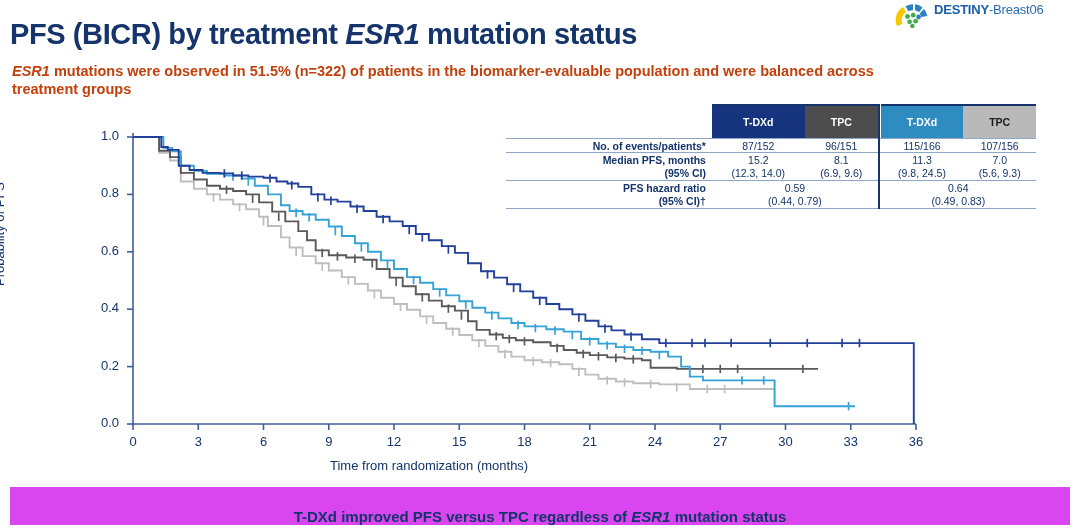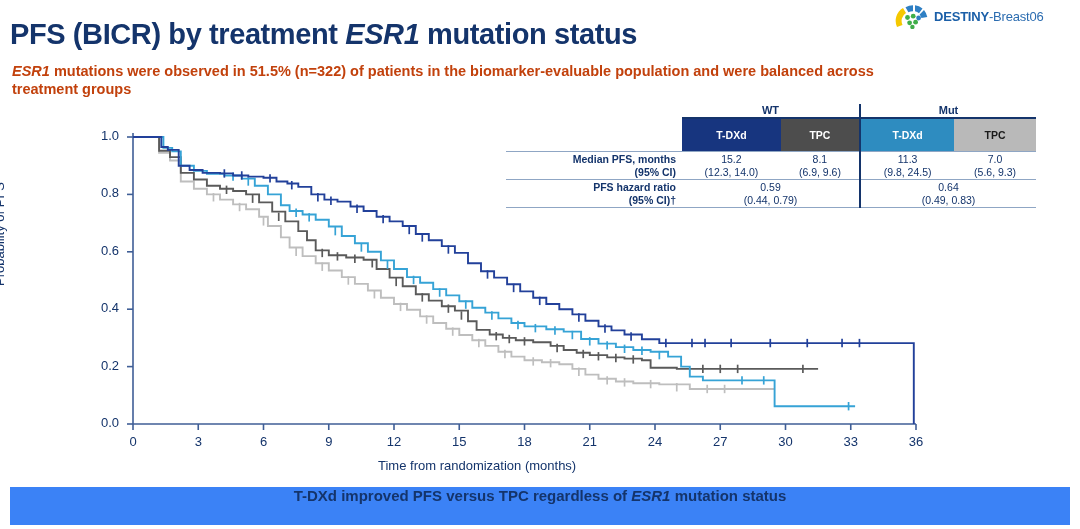--- a/index.html
+++ b/index.html
@@ -4,21 +4,21 @@
 <style>
   html,body{margin:0;padding:0;}
   body{
     width:1080px;height:529px;
     background:#ffffff;
     font-family:"Liberation Sans", sans-serif;
     overflow:hidden;
     position:relative;
   }
   
-  #logo{position:absolute;left:895px;top:2px;width:180px;height:28px;display:flex;align-items:center;gap:5px;}
+  #logo{position:absolute;left:895px;top:2px;width:180px;height:28px;display:flex;gap:5px;}
   #logo .mark{width:34px;height:26px;flex:none;}
   #logo .brandtext{font-size:13px;font-weight:bold;color:#1B5FA8;letter-spacing:-0.2px;white-space:nowrap;}
   #logo .brandtext .suffix{font-weight:normal;color:#2B6CB0;}
 
   
   #title{
     position:absolute;left:10px;top:18px;
     font-size:29px;font-weight:bold;color:#14346B;
     letter-spacing:-0.4px;white-space:nowrap;
   }
@@ -54,29 +54,29 @@
 
   
   #chart{position:absolute;left:0px;top:118px;width:960px;height:360px;}
   #ylabel{
     position:absolute;left:-8px;top:168px;
     transform:rotate(-90deg);transform-origin:left top;
     font-size:13px;color:#14346B;white-space:nowrap;
   }
   #xlabel{
     position:absolute;left:330px;top:340px;
-    font-size:13px;color:#14346B;white-space:nowrap;margin-left:48px;
+    font-size:13px;color:#14346B;white-space:nowrap;
   }
   .ytick{position:absolute;font-size:13px;color:#14346B;text-align:right;width:34px;}
   .xtick{position:absolute;font-size:13px;color:#14346B;text-align:center;width:30px;}
 
   
   #banner{
     position:absolute;left:10px;top:487px;width:1060px;height:38px;
-    background:#3b82f6;display:flex;align-items:flex-start;justify-content:center;
+    background:#d946ef;display:flex;align-items:flex-end;justify-content:center;
   }
   #banner .txt{font-size:15px;font-weight:bold;color:#14346B;}
   #banner .txt i{font-style:italic;}
 </style>
 </head>
 <body>
 
 <div id="logo">
   <svg class="mark" viewBox="0 0 34 26">
     <path d="M2 24 A15 15 0 0 1 8 5 L11 10 A9.5 9.5 0 0 0 7.5 22 Z" fill="#F5C800"></path>
@@ -96,45 +96,47 @@
 <div id="title">
   <span>PFS (BICR) by treatment </span><i>ESR1</i><span> mutation status</span>
 </div>
 
 <div id="subtitle">
   <i>ESR1</i><span> mutations were observed in 51.5% (n=322) of patients in the biomarker-evaluable population and were balanced across treatment groups</span>
 </div>
 
 <table id="stats">
   <tbody>
-      <tr>
-    <td style="width:176px"></td>
-    <td class="grp-hdr" colspan="2" style="width:178px">WT</td>
-    <td class="sep-l" style="width:0"></td>
-    <td class="grp-hdr" colspan="2" style="width:176px">Mut</td>
-  </tr>
   <tr>
     <td></td>
     <td colspan="2">
           <div class="grp-rule"></div>
         </td>
     <td class="sep-l"></td>
     <td colspan="2">
           <div class="grp-rule"></div>
         </td>
   </tr>
   <tr>
     <td></td>
     <td class="arm navy">T-DXd</td>
     <td class="arm dgray">TPC</td>
     <td class="sep-l"></td>
     <td class="arm cyan">T-DXd</td>
     <td class="arm lgray">TPC</td>
   </tr>
 
+  <tr class="hline rowpad">
+    <td class="rowlabel">No. of events/patients*</td>
+    <td class="val">87/152</td>
+    <td class="val">96/151</td>
+    <td class="sep-l"></td>
+    <td class="val">115/166</td>
+    <td class="val">107/156</td>
+  </tr>
 
   <tr class="hline rowpad">
     <td class="rowlabel">Median PFS, months</td>
     <td class="val">15.2</td>
     <td class="val">8.1</td>
     <td class="sep-l"></td>
     <td class="val">11.3</td>
     <td class="val">7.0</td>
   </tr>
 

